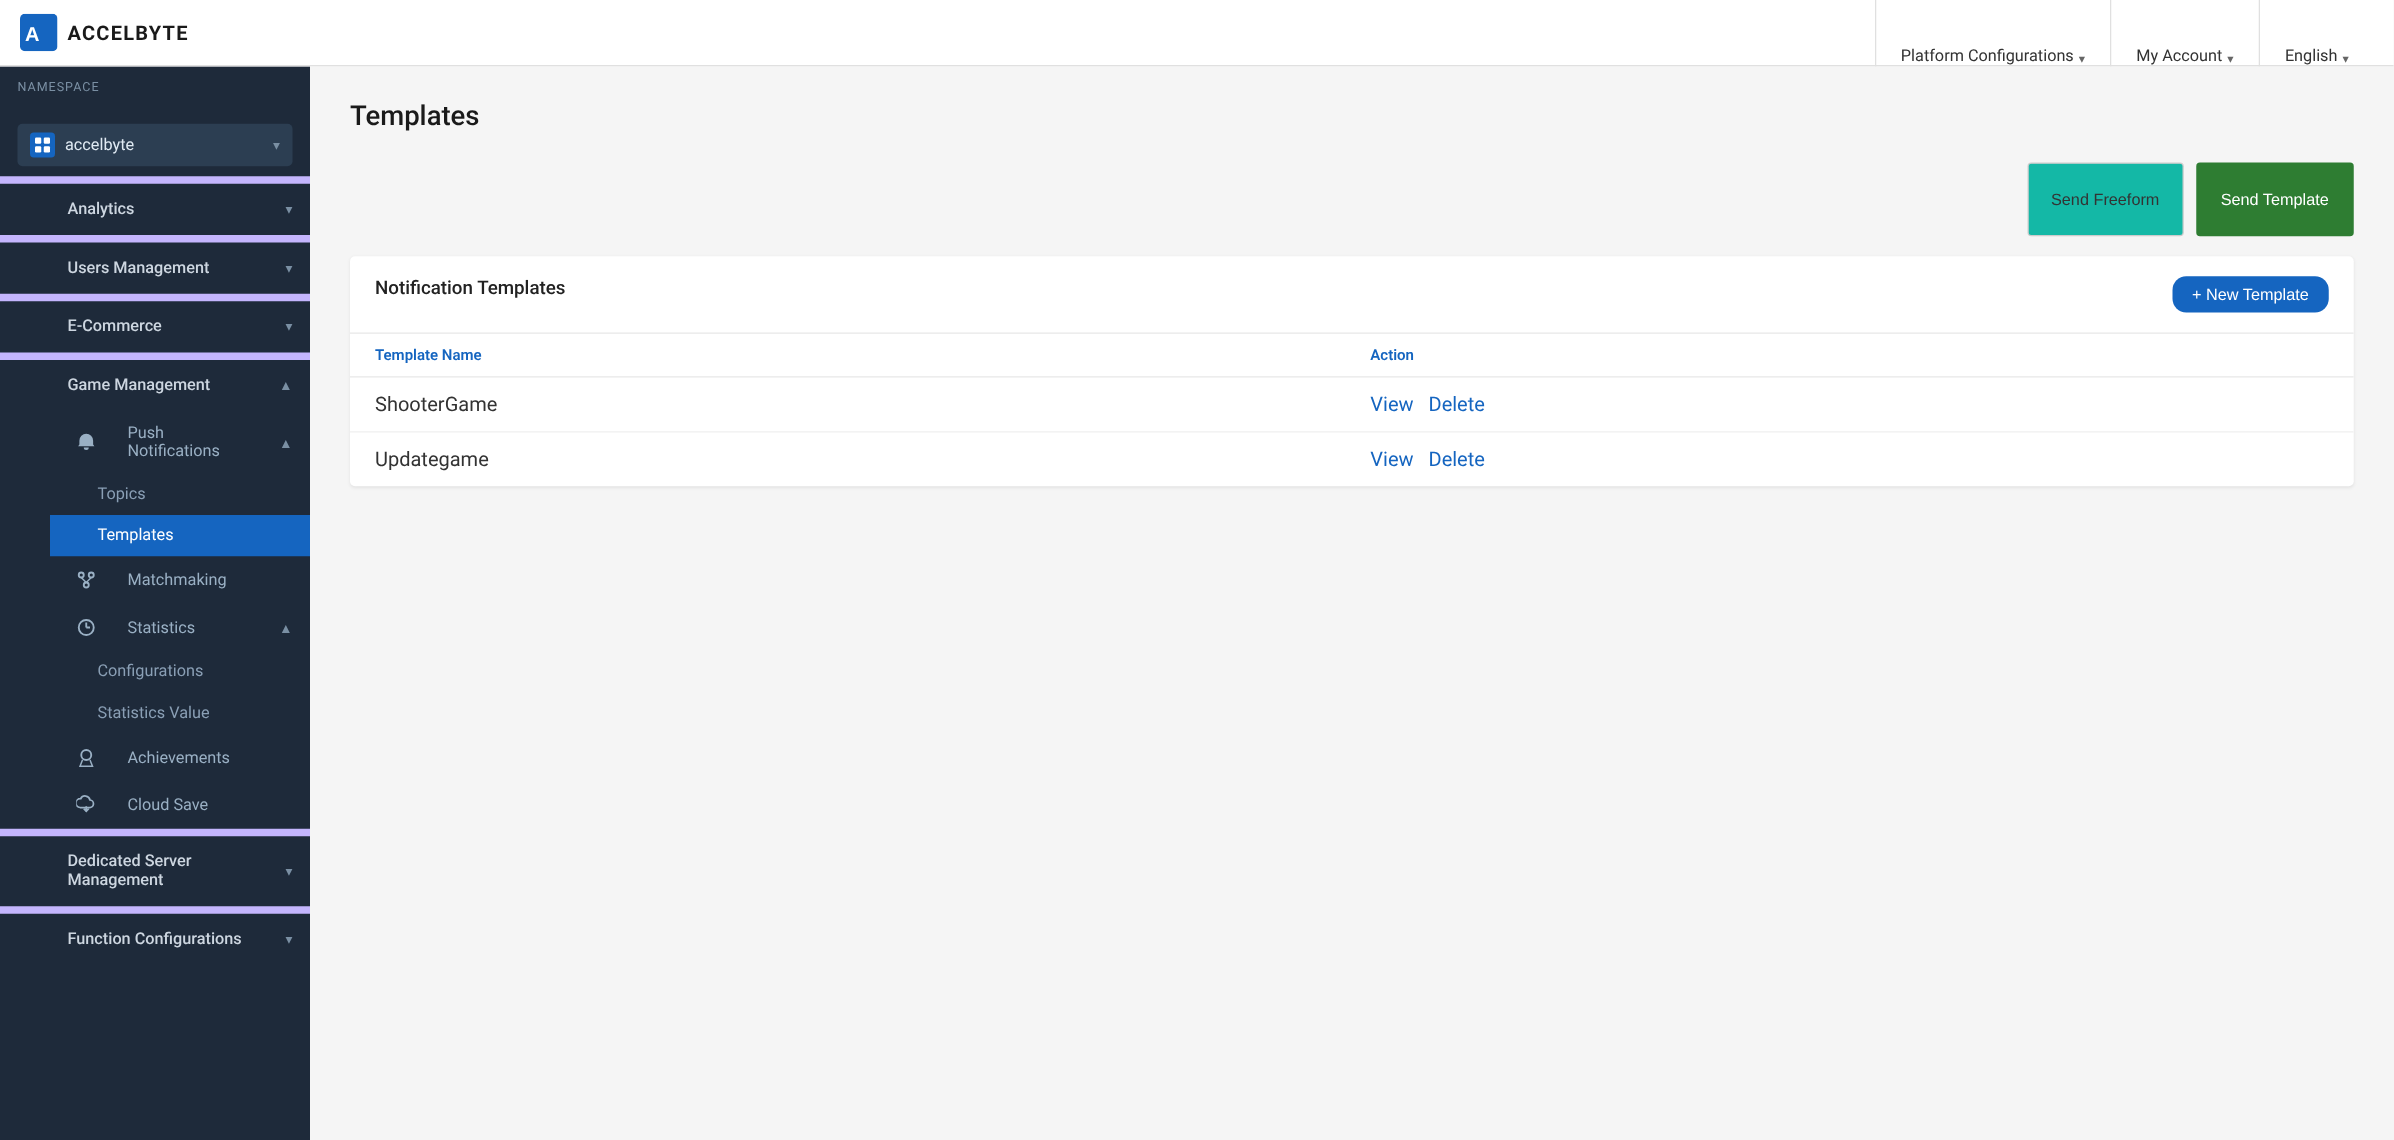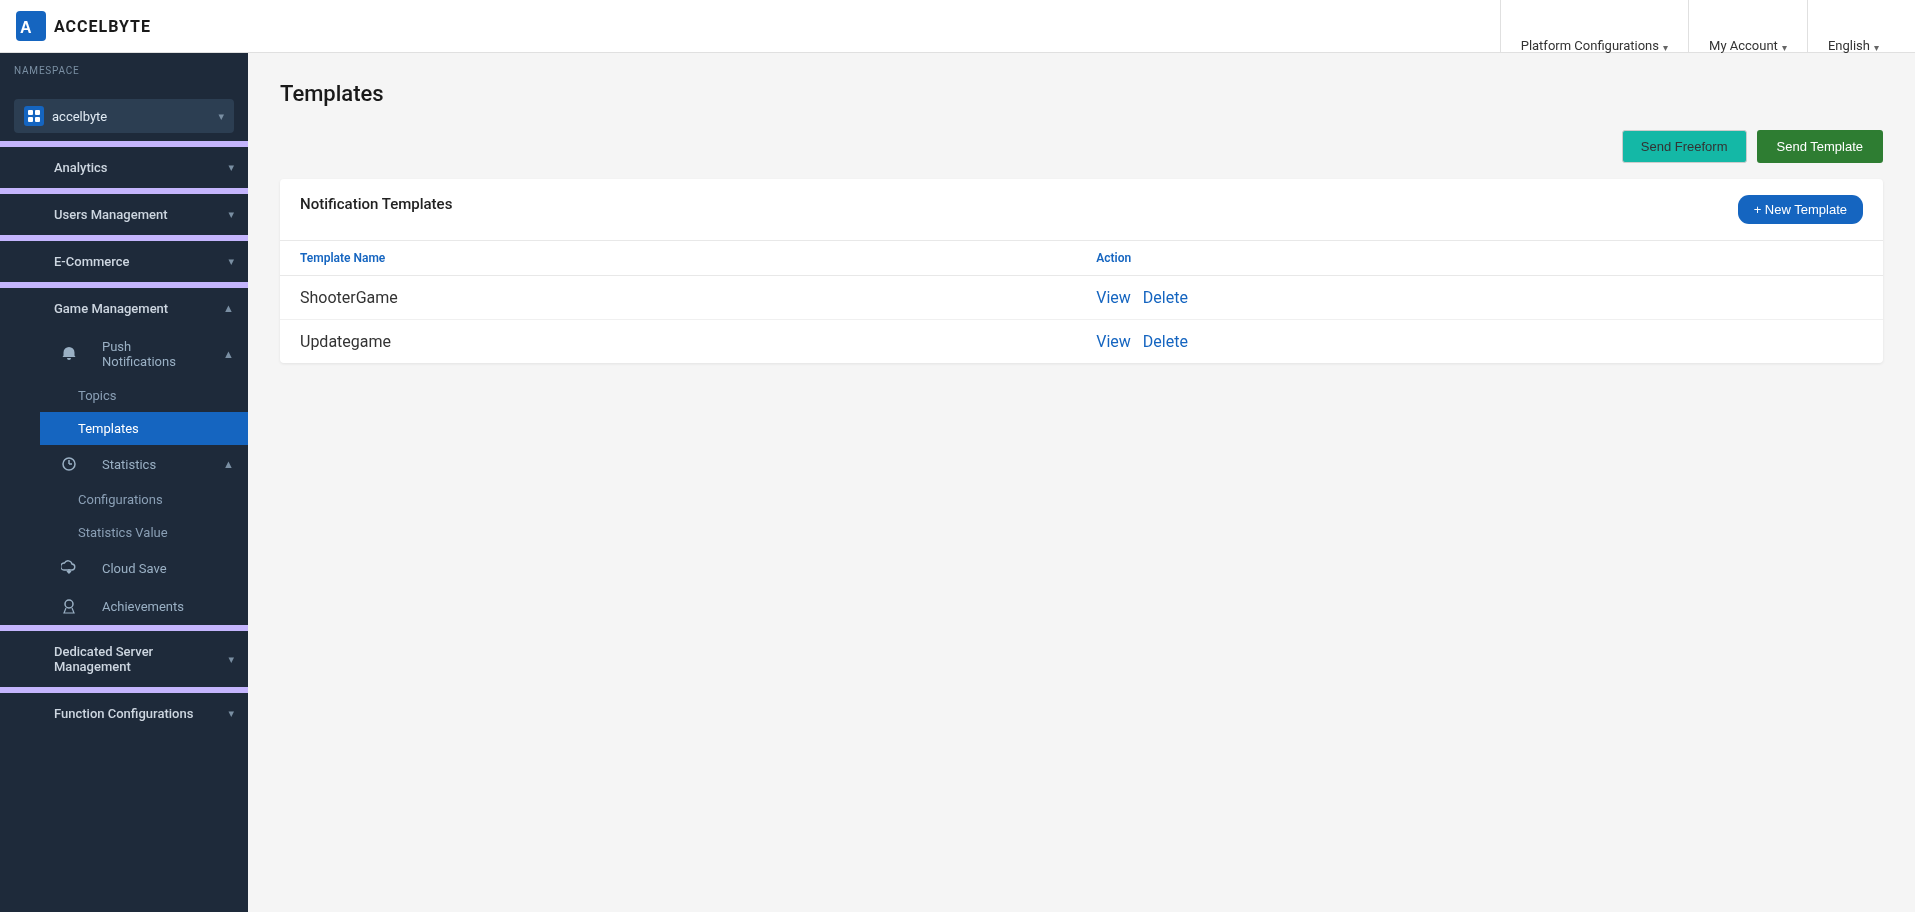--- a/index.html
+++ b/index.html
@@ -158,21 +158,21 @@
     .btn-outline {
       padding: 7px 18px;
       border: 1px solid #ccc;
       background: #14b8a6;
       color: #333;
       font-size: 13px;
       cursor: pointer;
       border-radius: 3px;
     }
     .btn-primary-green {
-      padding: 7px 18px;
+      padding: 20px 18px;
       border: 2px solid #2e7d32;
       background: #2e7d32;
       color: #fff;
       font-size: 13px;
       cursor: pointer;
       border-radius: 3px;
       font-weight: 500;
     }
 
     
@@ -316,20 +316,32 @@
         <span>Push Notifications</span>
         <span class="chevron" style="margin-left:auto; font-size:11px; color:#7a8fa3;">▲</span>
       </div>
       <div class="sidebar-sub-item">
         <span>Topics</span>
       </div>
       <div class="sidebar-sub-item active">
         <span>Templates</span>
       </div>
 
+      <div class="sidebar-item">
+        <span class="item-icon">
+          <svg viewBox="0 0 16 16">
+              <circle cx="4" cy="4" r="2" fill="none" stroke="currentColor" stroke-width="1.5"></circle>
+              <circle cx="12" cy="4" r="2" fill="none" stroke="currentColor" stroke-width="1.5"></circle>
+              <circle cx="8" cy="12" r="2" fill="none" stroke="currentColor" stroke-width="1.5"></circle>
+              <line x1="4" y1="6" x2="8" y2="10" stroke="currentColor" stroke-width="1.2"></line>
+              <line x1="12" y1="6" x2="8" y2="10" stroke="currentColor" stroke-width="1.2"></line>
+            </svg>
+        </span>
+        <span>Matchmaking</span>
+      </div>
 
       <div class="sidebar-item">
         <span class="item-icon">
           <svg viewBox="0 0 16 16">
               <circle cx="8" cy="8" r="6" fill="none" stroke="currentColor" stroke-width="1.5"></circle>
               <polyline points="8,8 8,4" stroke="currentColor" stroke-width="1.5"></polyline>
               <polyline points="8,8 11,8" stroke="currentColor" stroke-width="1.5"></polyline>
             </svg>
         </span>
         <span>Statistics</span>
@@ -338,36 +350,36 @@
       <div class="sidebar-sub-item">
         <span>Configurations</span>
       </div>
       <div class="sidebar-sub-item">
         <span>Statistics Value</span>
       </div>
 
       <div class="sidebar-item">
         <span class="item-icon">
           <svg viewBox="0 0 16 16">
+              <circle cx="8" cy="6" r="4" fill="none" stroke="currentColor" stroke-width="1.5"></circle>
+              <path d="M5 10l-2 5h10l-2-5" fill="none" stroke="currentColor" stroke-width="1.2"></path>
+            </svg>
+        </span>
+        <span>Achievements</span>
+      </div>
+
+      <div class="sidebar-item">
+        <span class="item-icon">
+          <svg viewBox="0 0 16 16">
               <path d="M3 10a3.5 3.5 0 01.5-7 4 4 0 017.5 1 3 3 0 01-.5 6H3z" fill="none" stroke="currentColor" stroke-width="1.4"></path>
               <polyline points="8,13 8,9" stroke="currentColor" stroke-width="1.4"></polyline>
               <polyline points="6,11 8,13 10,11" stroke="currentColor" stroke-width="1.4"></polyline>
             </svg>
         </span>
         <span>Cloud Save</span>
-      </div>
-
-      <div class="sidebar-item">
-        <span class="item-icon">
-          <svg viewBox="0 0 16 16">
-              <circle cx="8" cy="6" r="4" fill="none" stroke="currentColor" stroke-width="1.5"></circle>
-              <path d="M5 10l-2 5h10l-2-5" fill="none" stroke="currentColor" stroke-width="1.2"></path>
-            </svg>
-        </span>
-        <span>Achievements</span>
       </div>
     </div>
 
     <div class="sidebar-section">
       <div class="sidebar-section-header">
         <span>Dedicated Server Management</span>
         <span class="chevron">▾</span>
       </div>
     </div>
 

